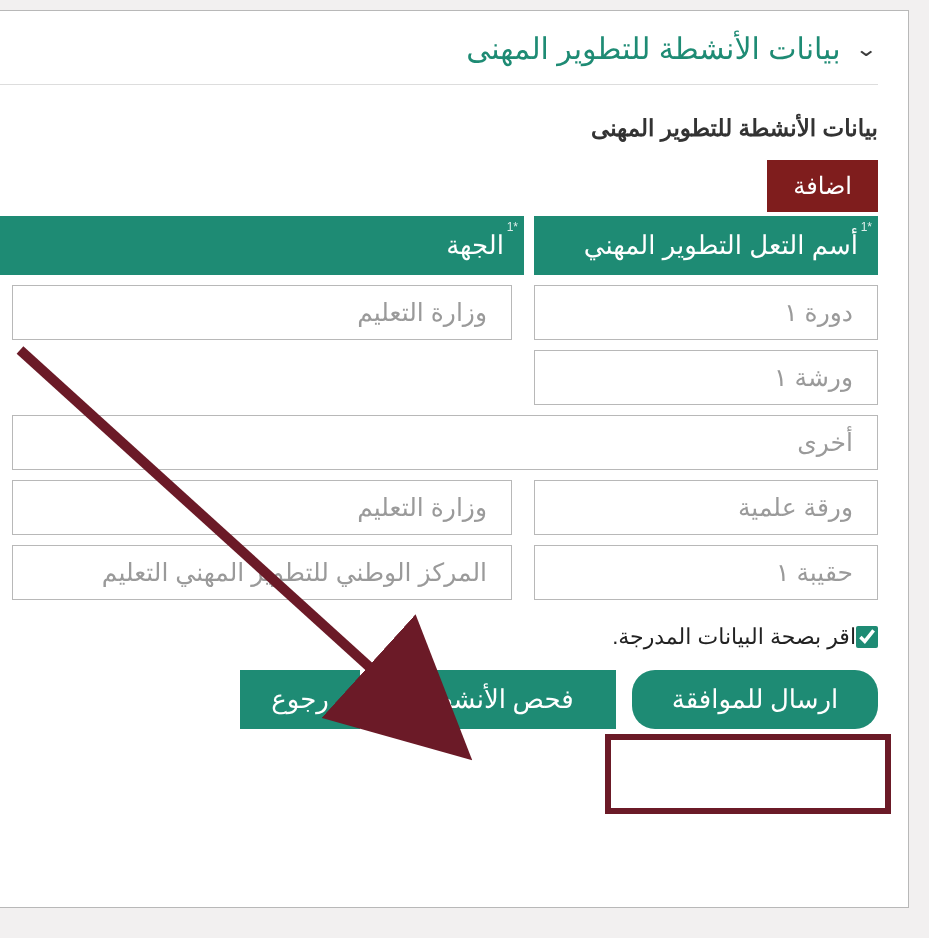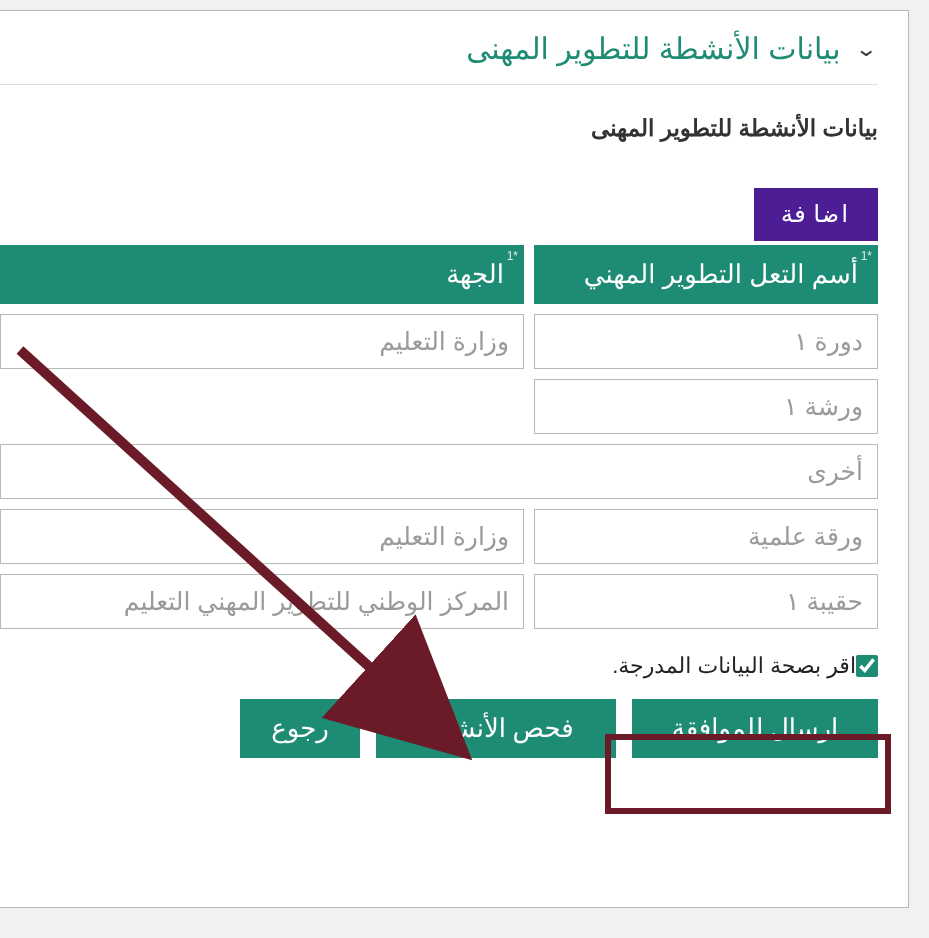--- a/index.html
+++ b/index.html
@@ -42,28 +42,27 @@
     color: #1e8b74;
     font-weight: 400;
   }
   .subtitle {
     font-size: 23px;
     font-weight: 700;
     color: #333;
     margin-bottom: 18px;
   }
   .add-btn {
-    background: #4c1d95;
+    background: #7f1d1d;
     color: #fff;
     font-size: 24px;
     border: none;
     padding: 12px 26px;
     cursor: pointer;
-    font-family: Liberation Mono, monospace;
-    margin-top: 28px;
+    font-family: Liberation Serif, serif;
   }
   .table-wrap {
     margin-top: 4px;
   }
   .header-row {
     display: flex;
     gap: 10px;
   }
   .th {
     background: #1e8b74;
@@ -82,22 +81,23 @@
   }
   .data-row {
     display: flex;
     gap: 10px;
     margin-top: 10px;
   }
   .cell {
     border: 1px solid #b8b8b8;
     color: #9a9a9a;
     font-size: 25px;
-    padding: 12px 14px;
+    padding: 12px 24px;
     background: #fff;
+    margin-left: 12px;
   }
   .cell-name { flex: 0 0 344px; }
   .cell-org  { flex: 1; overflow: hidden; white-space: nowrap; }
   .confirm-row {
     margin-top: 24px;
     display: flex;
     align-items: center;
     gap: 0;
     font-size: 22px;
     color: #222;
@@ -114,21 +114,21 @@
   }
   .btn {
     background: #1e8b74;
     color: #fff;
     border: none;
     font-size: 26px;
     padding: 14px 28px;
     cursor: pointer;
     font-family: Liberation Serif, serif;
   }
-  .btn-submit { min-width: 246px; }
+  .btn-submit { min-width: 246px; border-radius: 23px; }
   .btn-save   { min-width: 100px; }
   .btn-check  { min-width: 240px; }
   .btn-back   { min-width: 120px; }
   .highlight-box {
     position: absolute;
     border: 6px solid #6b1a27;
     pointer-events: none;
   }
   .arrow-svg {
     position: absolute;

